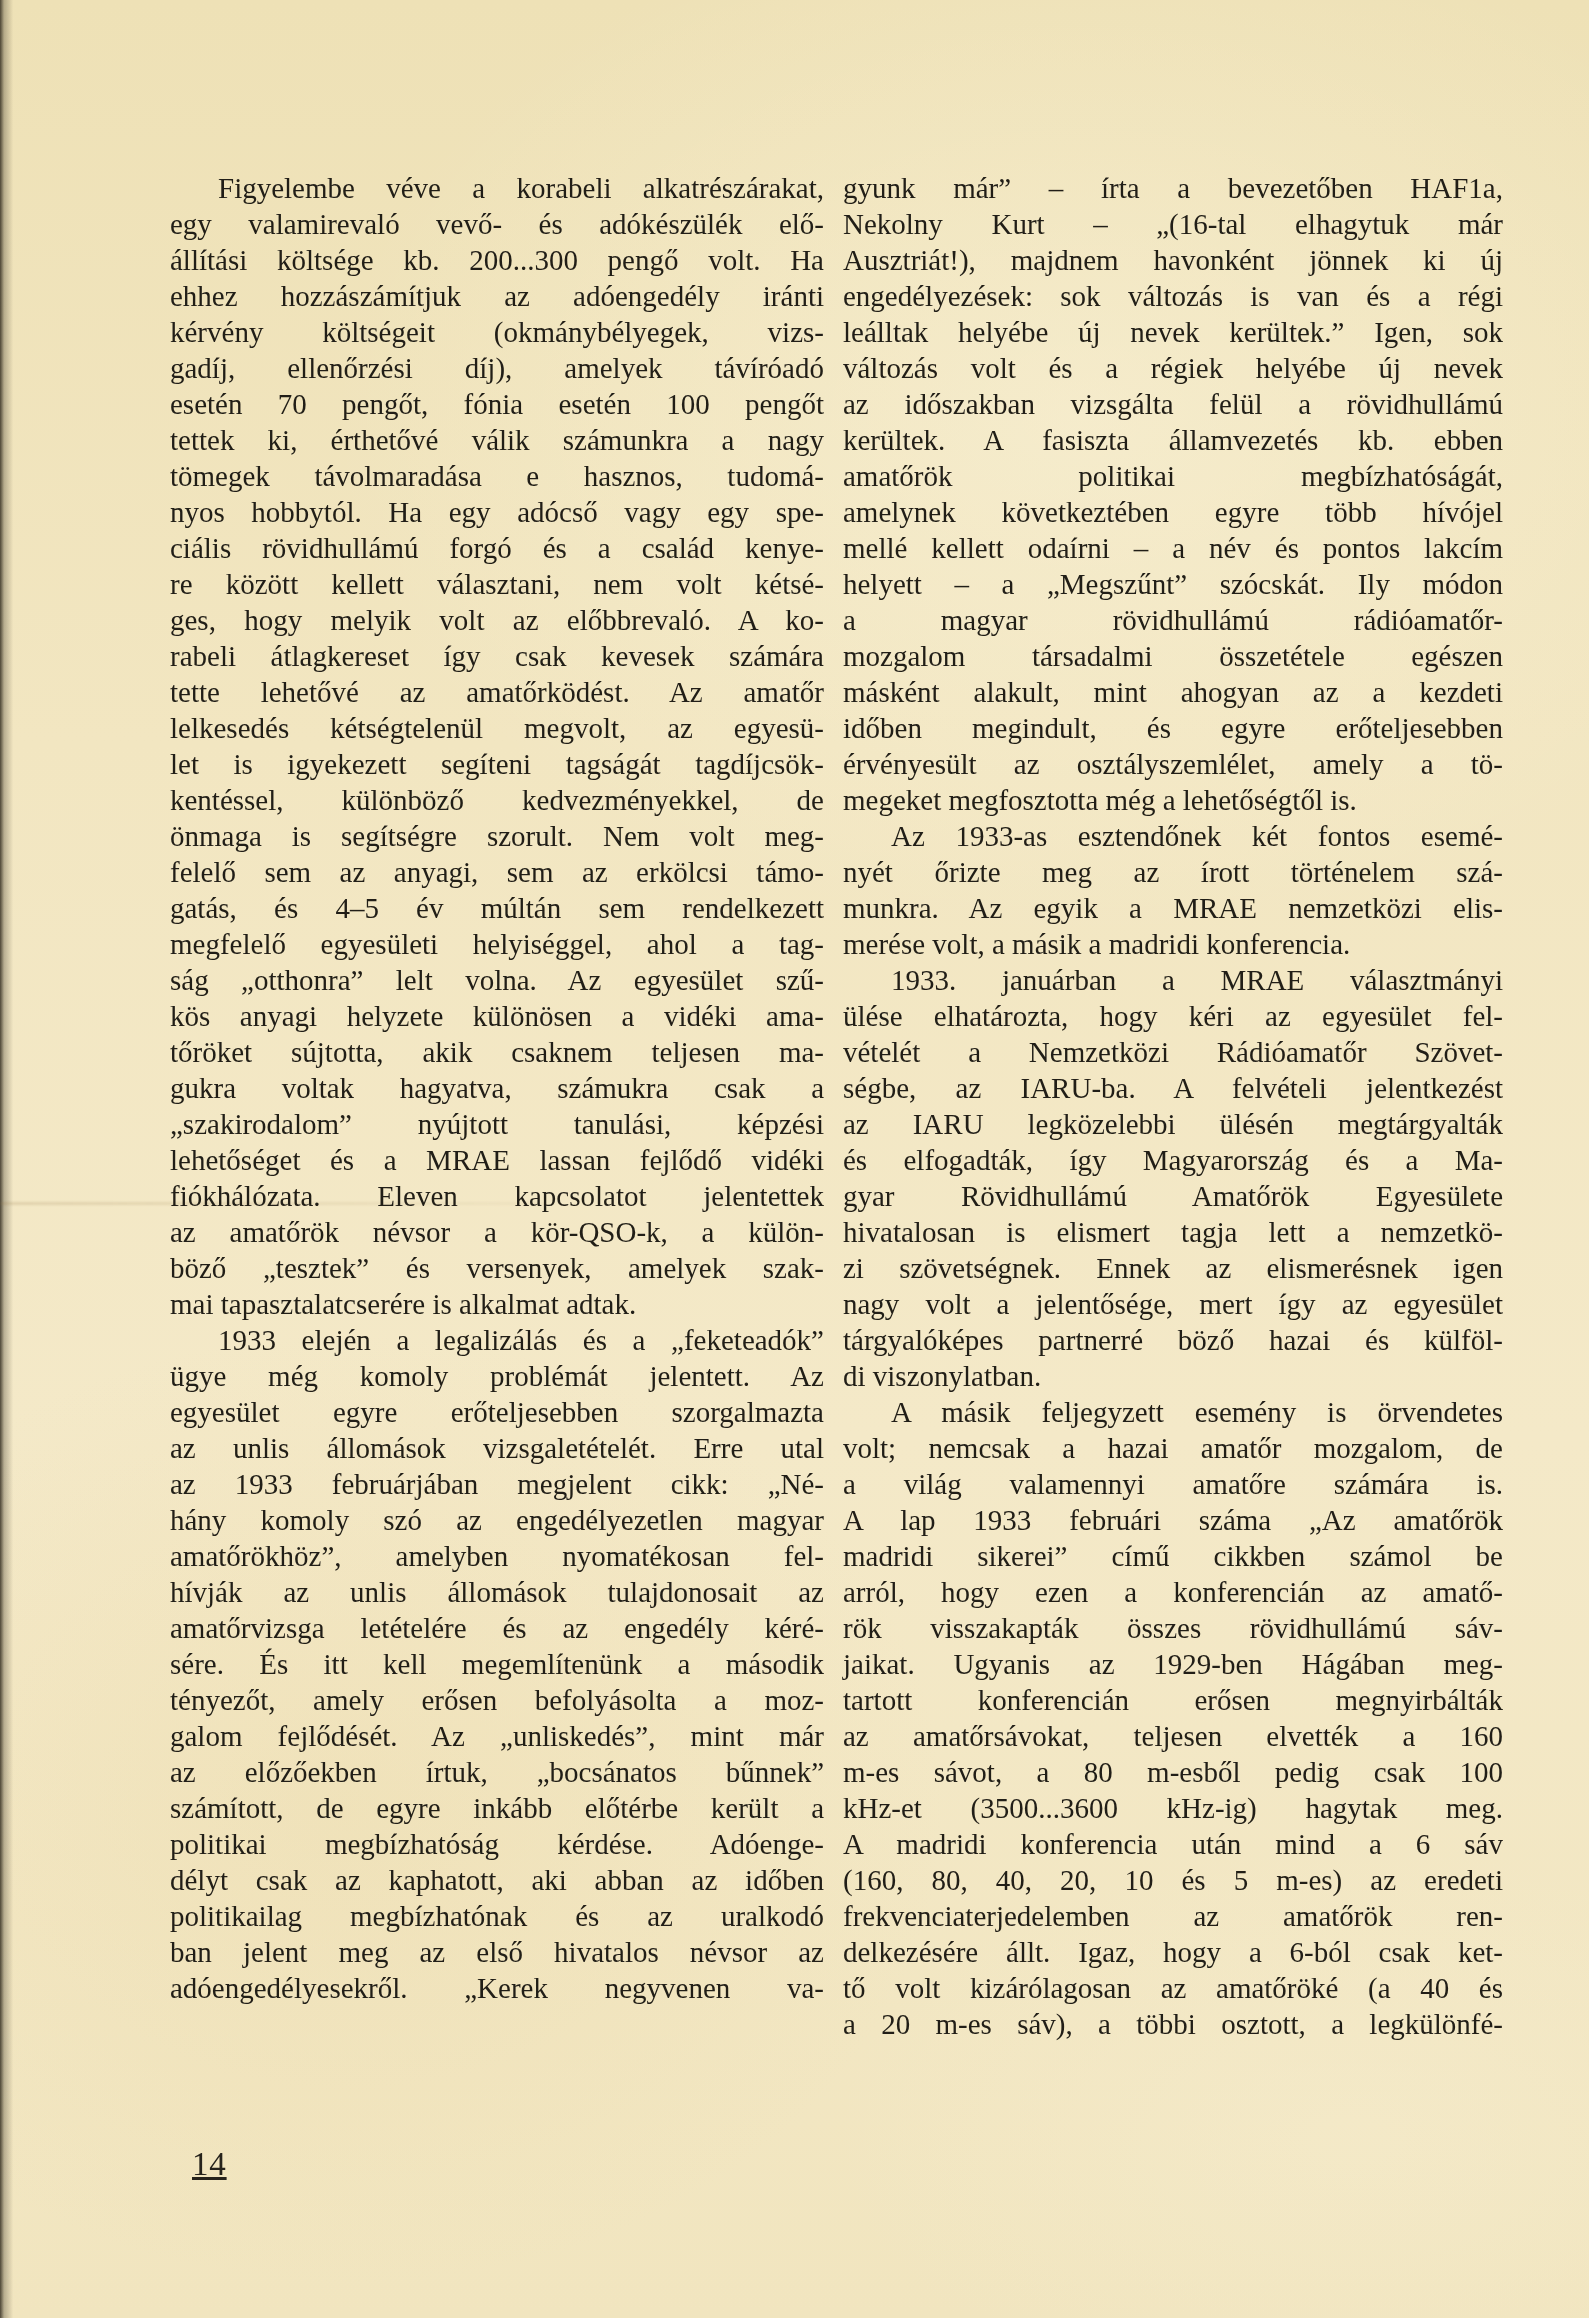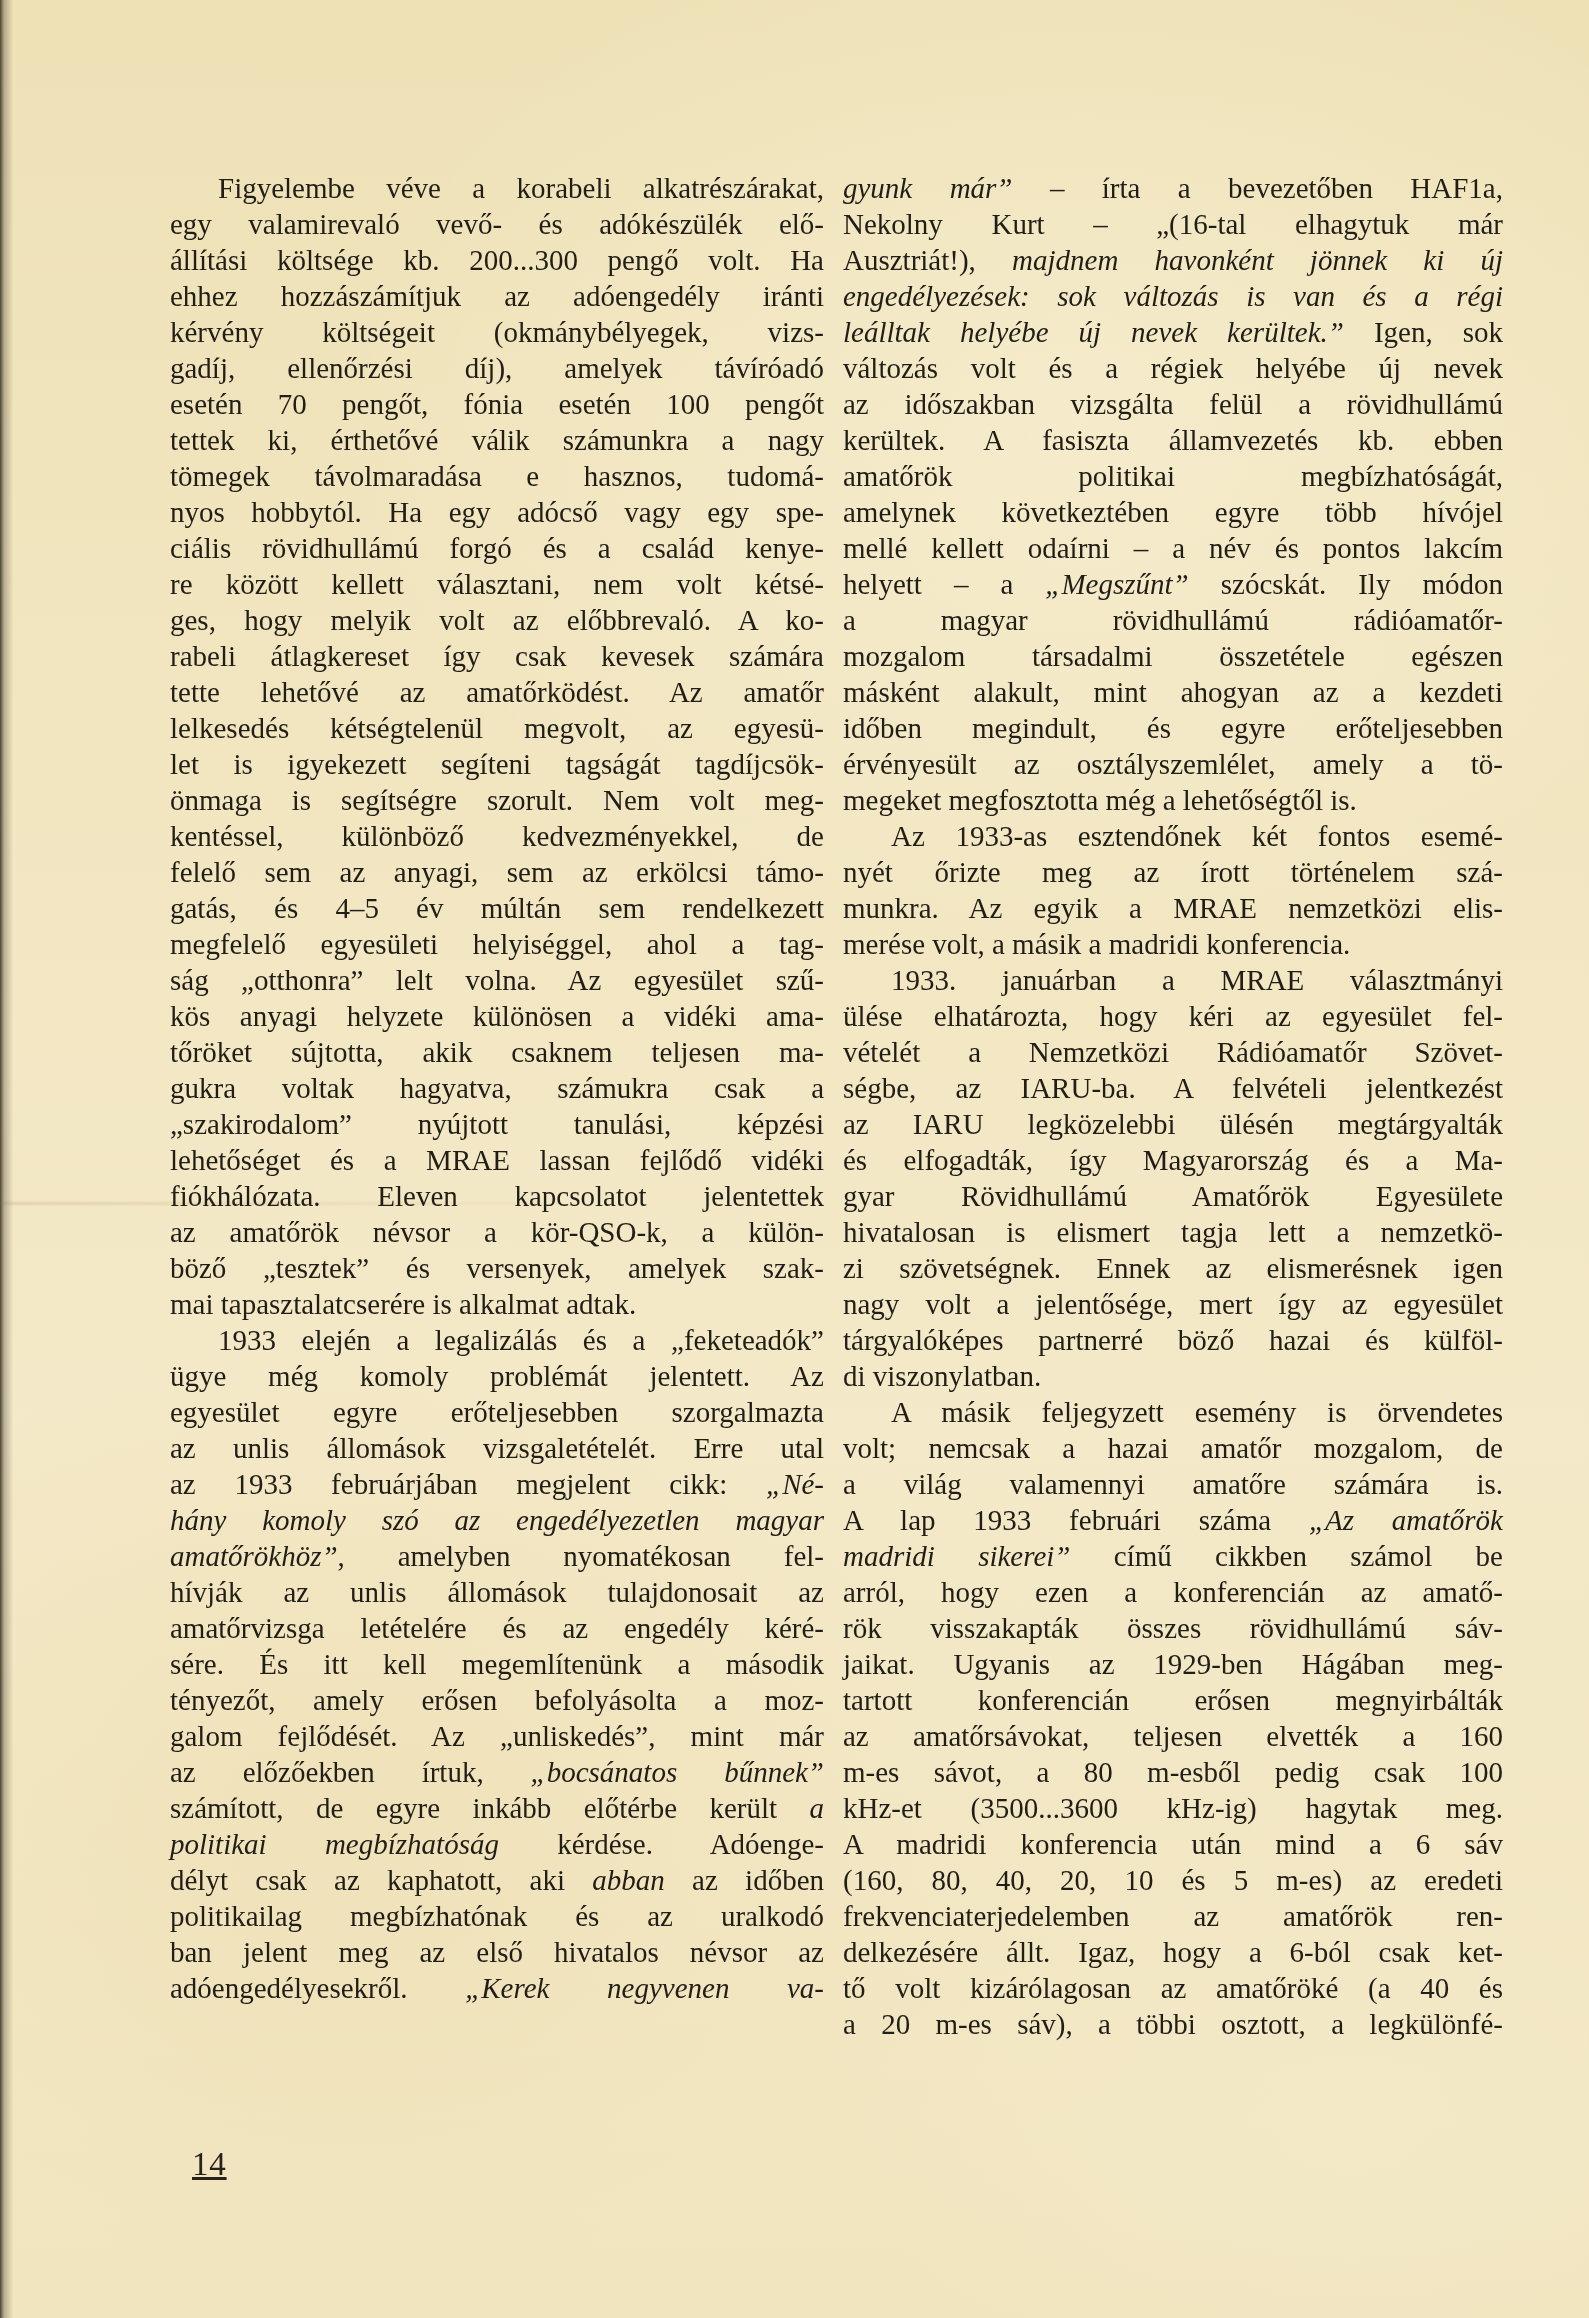--- a/index.html
+++ b/index.html
@@ -31,21 +31,21 @@
   .col-left{left:170px;width:654px;}
   .col-right{left:843px;width:660px;}
   .line{
     text-align:justify;
     text-align-last:justify;
     white-space:normal;
     hyphens:none;
   }
   .line.end{text-align-last:left;}
   .line.indent{text-indent:48px;}
-  .it{font-style:italic;}
+  .it{}
   .page-number{
     position:absolute;left:192px;top:2146px;
     font-size:33px;color:#26231c;letter-spacing:0.8px;text-decoration:underline;
   }
 </style>
 </head>
 <body>
 
 <div class="page">
   <div class="crease"></div>
@@ -60,22 +60,22 @@
       <div class="line"><span>tettek ki, érthetővé válik számunkra a nagy</span></div>
       <div class="line"><span>tömegek távolmaradása e hasznos, tudomá-</span></div>
       <div class="line"><span>nyos hobbytól. Ha egy adócső vagy egy spe-</span></div>
       <div class="line"><span>ciális rövidhullámú forgó és a család kenye-</span></div>
       <div class="line"><span>re között kellett választani, nem volt kétsé-</span></div>
       <div class="line"><span>ges, hogy melyik volt az előbbrevaló. A ko-</span></div>
       <div class="line"><span>rabeli átlagkereset így csak kevesek számára</span></div>
       <div class="line"><span>tette lehetővé az amatőrködést. Az amatőr</span></div>
       <div class="line"><span>lelkesedés kétségtelenül megvolt, az egyesü-</span></div>
       <div class="line"><span>let is igyekezett segíteni tagságát tagdíjcsök-</span></div>
+      <div class="line"><span>kentéssel, különböző kedvezményekkel, de</span></div>
       <div class="line"><span>önmaga is segítségre szorult. Nem volt meg-</span></div>
-      <div class="line"><span>kentéssel, különböző kedvezményekkel, de</span></div>
       <div class="line"><span>felelő sem az anyagi, sem az erkölcsi támo-</span></div>
       <div class="line"><span>gatás, és 4–5 év múltán sem rendelkezett</span></div>
       <div class="line"><span>megfelelő egyesületi helyiséggel, ahol a tag-</span></div>
       <div class="line"><span>ság „otthonra” lelt volna. Az egyesület szű-</span></div>
       <div class="line"><span>kös anyagi helyzete különösen a vidéki ama-</span></div>
       <div class="line"><span>tőröket sújtotta, akik csaknem teljesen ma-</span></div>
       <div class="line"><span>gukra voltak hagyatva, számukra csak a</span></div>
       <div class="line"><span>„szakirodalom” nyújtott tanulási, képzési</span></div>
       <div class="line"><span>lehetőséget és a MRAE lassan fejlődő vidéki</span></div>
       <div class="line"><span>fiókhálózata. Eleven kapcsolatot jelentettek</span></div>

